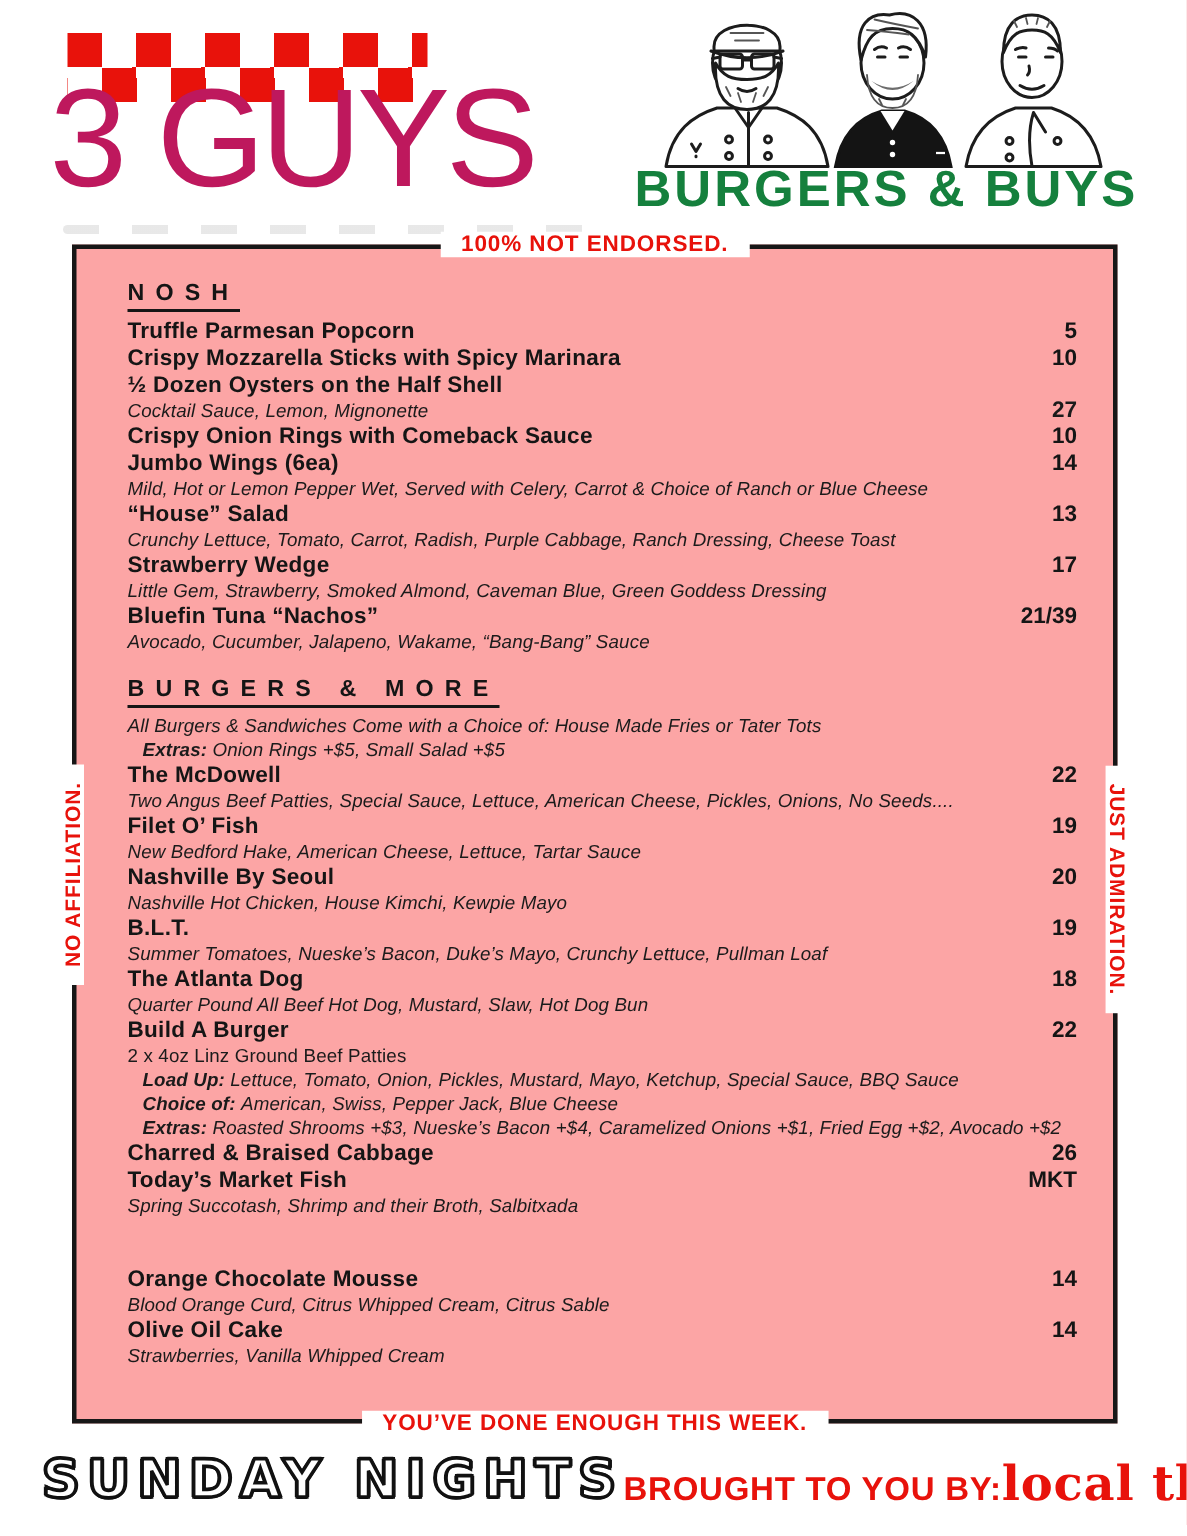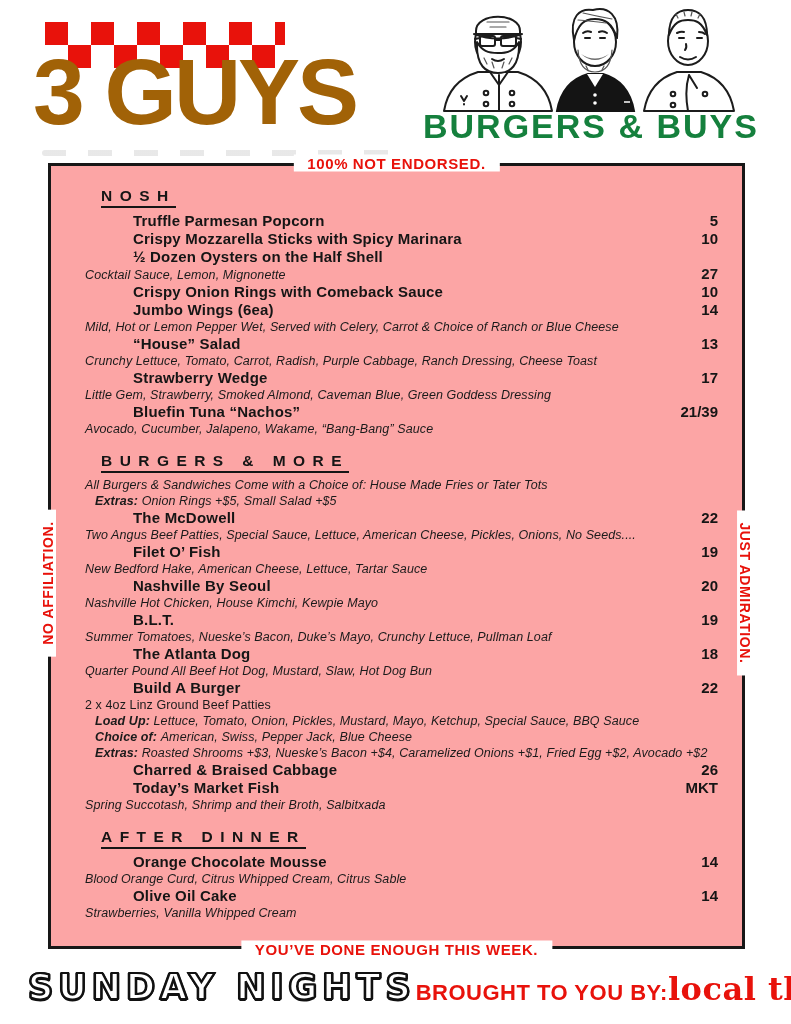--- a/index.html
+++ b/index.html
@@ -7,21 +7,21 @@
   .page { position:relative; width:791px; height:1024px; background:#fff; overflow:hidden; }
 
   
   .checkerboard {
     position:absolute; left:45px; top:22px; width:240px; height:46px;
     background:repeating-conic-gradient(#e8120b 0% 25%, transparent 0% 50%);
     background-size:46px 46px; background-position:23px 0;
   }
   .brand-title {
     position:absolute; left:33px; top:46px; font-size:93px; line-height:1;
-    font-weight:700; letter-spacing:-3px; color:#a16207;
+    font-weight:400; letter-spacing:-3px; color:#be185d;
   }
   .brand-illustration { position:absolute; left:420px; top:4px; }
   .brand-subtitle {
     position:absolute; left:423px; top:107px; width:350px;
     font-size:34px; font-weight:800; letter-spacing:2px; color:#15803d; white-space:nowrap;
   }
   .print-artifact {
     position:absolute; left:42px; top:150px; width:350px; height:6px;
     background:repeating-linear-gradient(90deg,#dcdcdc 0 24px, transparent 24px 46px);
     opacity:.65; border-radius:3px;
@@ -38,23 +38,23 @@
   }
   .edge-label.top    { left:50%; top:-3px;     transform:translate(-50%,-50%); font-size:15px; padding:0 14px; }
   .edge-label.bottom { left:50%; bottom:-3px;  transform:translate(-50%,50%);  font-size:15px; padding:0 14px; }
   .edge-label.left   { left:-3px;  top:417px; transform:translate(-50%,-50%) rotate(-90deg); font-size:14px; padding:0 12px; }
   .edge-label.right  { right:-3px; top:427px; transform:translate(50%,-50%) rotate(90deg);  font-size:14px; padding:0 12px; }
 
   .menu-content { padding:20px 24px 0 34px; }
   .menu-section { margin-bottom:14px; }
   .section-title {
     display:inline-block; font-size:15.5px; font-weight:700; letter-spacing:.48em;
-    line-height:20px; border-bottom:2px solid #151515; margin-bottom:4px;margin-left:16px;
-  }
-  .name-row { display:flex; justify-content:space-between; align-items:center; font-weight:700; font-size:15px; line-height:18px;margin-left:48px; }
+    line-height:20px; border-bottom:2px solid #151515; margin-bottom:4px;
+  }
+  .name-row { display:flex; justify-content:space-between; align-items:center; font-weight:700; font-size:15px; line-height:18px; }
   .item-name { letter-spacing:.2px; }
   .price { font-weight:700; font-size:15px; white-space:nowrap; margin-left:12px; }
   .detail-row { display:flex; justify-content:space-between; align-items:baseline; font-size:12.5px; line-height:16px; color:#1b1b1b; }
   .detail-text { font-style:italic; letter-spacing:.1px; }
   .detail-text.upright { font-style:normal; }
   .detail-prefix { font-weight:700; font-style:italic;margin-left:10px; }
 
   
   .footer { position:absolute; left:28px; right:6px; top:966px; display:flex; justify-content:space-between; align-items:flex-end; }
   .series-title {
@@ -216,21 +216,21 @@
             <span class="detail-text"><b class="detail-prefix">Extras: </b>Roasted Shrooms +$3, Nueske’s Bacon +$4, Caramelized Onions +$1, Fried Egg +$2, Avocado +$2</span>
           </div><div class="name-row">
             <span class="item-name">Charred &amp; Braised Cabbage</span>
             <span class="price">26</span>
           </div><div class="name-row">
             <span class="item-name">Today’s Market Fish</span>
             <span class="price">MKT</span>
           </div><div class="detail-row">
             <span class="detail-text">Spring Succotash, Shrimp and their Broth, Salbitxada</span>
           </div></section>
-        <section class="menu-section"><div class="section-title">AFTER DINNER</div><br><div class="name-row">
+        <section class="menu-section"><br><div class="name-row">
             <span class="item-name">Orange Chocolate Mousse</span>
             <span class="price">14</span>
           </div><div class="detail-row">
             <span class="detail-text">Blood Orange Curd, Citrus Whipped Cream, Citrus Sable</span>
           </div><div class="name-row">
             <span class="item-name">Olive Oil Cake</span>
             <span class="price">14</span>
           </div><div class="detail-row">
             <span class="detail-text">Strawberries, Vanilla Whipped Cream</span>
           </div></section>

